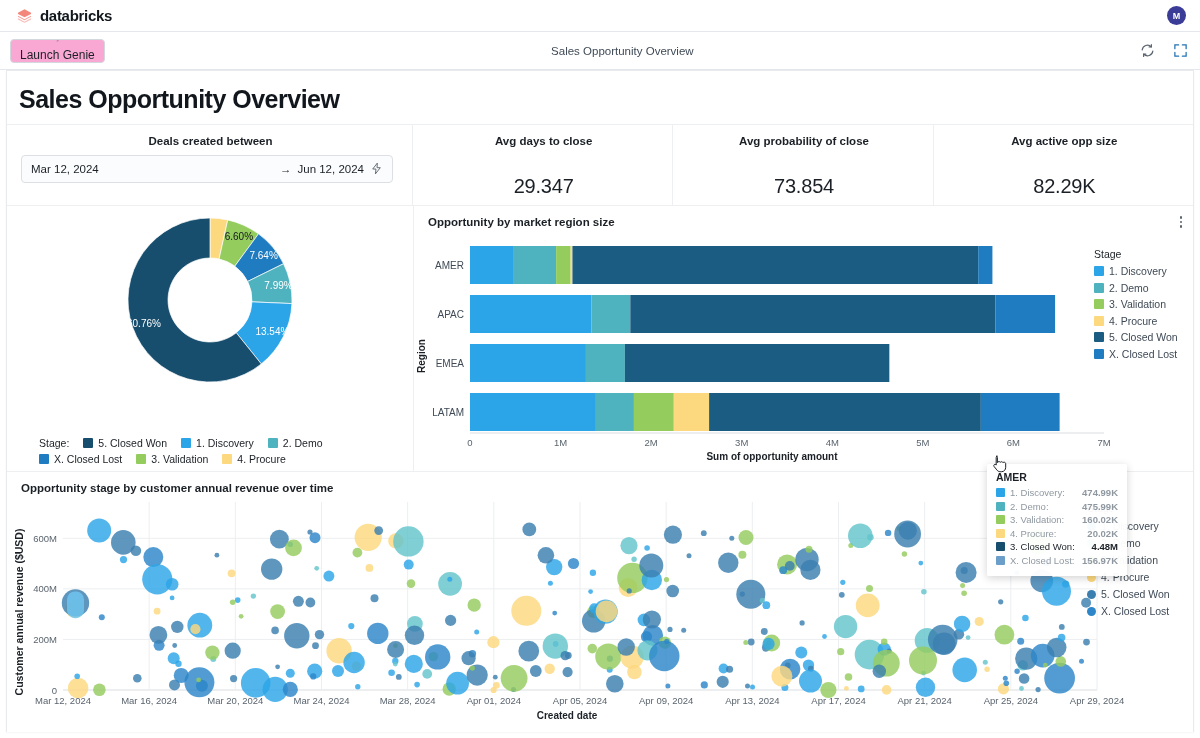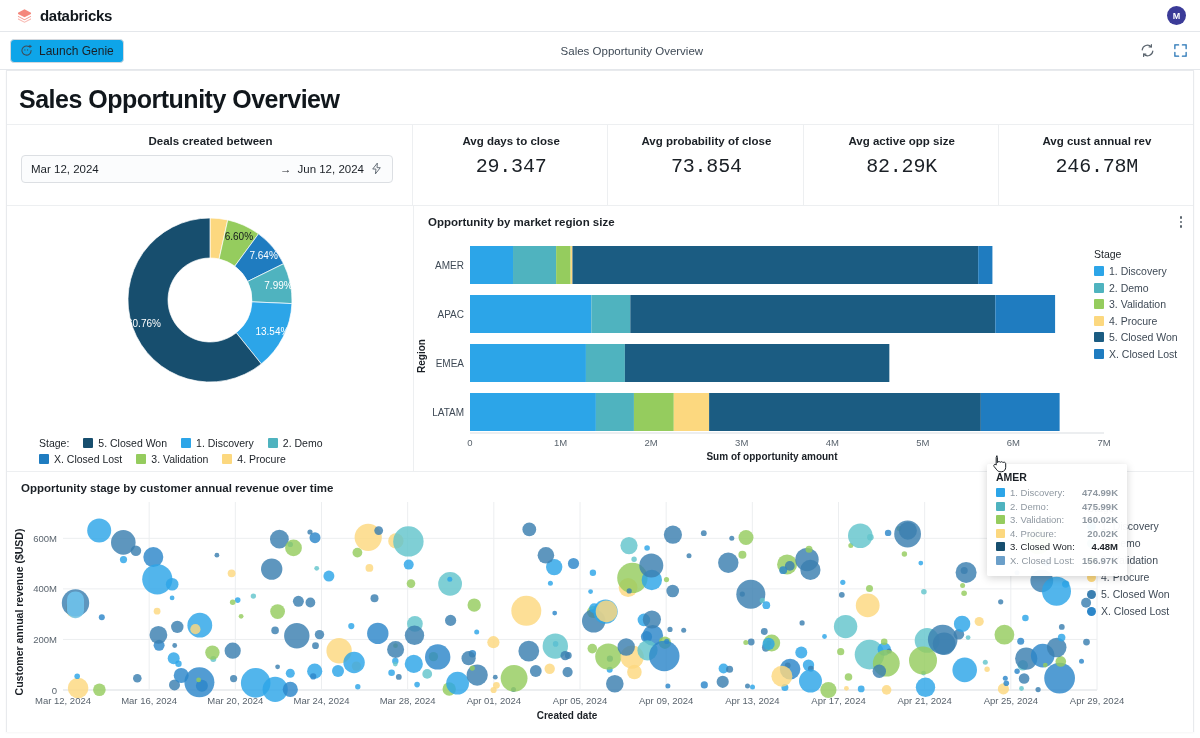--- a/index.html
+++ b/index.html
@@ -26,22 +26,22 @@
     display:flex; align-items:center; justify-content:center;
   }
 
   
   .actionbar {
     height:38px; display:flex; align-items:center; justify-content:space-between;
     padding:0 12px 0 10px; border-bottom:1px solid #e4e7eb; background:#fff;
   }
   .genie-btn {
     display:flex; align-items:center; gap:6px;
-    border:1px solid #d3d8de; border-radius:4px; background:#0ea5e9;
-    height:24px; padding:0 9px; font-size:12px; color:#1b2026; cursor:pointer;
+    border:1px solid #d3d8de; border-radius:4px; background:#f9a8d4;
+    height:24px; padding:0 9px; font-size:12px; color:#1b2026; cursor:pointer;flex-direction:column;
   }
   .ab-title { font-size:11.5px; color:#3f4a56; }
   .ab-right { display:flex; align-items:center; gap:18px; }
   .icon-btn { background:none; border:none; cursor:pointer; display:flex; padding:0; }
 
   
   .page {
     position:absolute; left:6px; top:70px; width:1188px; height:662px;
     background:#fff; border:1px solid #e8eaed; border-bottom:none;
     box-shadow: 0 1px 2px rgba(0,0,0,.04);
@@ -56,21 +56,21 @@
   .kpi-row { display:flex; border-top:1px solid #edeff1; height:81px; }
   .kpi {
     flex:1; border-right:1px solid #edeff1; padding:10px 12px 0 14px;
     position:relative;
   }
   .kpi:last-child { border-right:none; }
   .kpi.filter { flex: 0 0 406px; }
   .kpi-label { font-size:11.5px; font-weight:700; color:#1b2026;text-align:center; }
   .kpi-value {
     font-size:20px; color:#1b2026; text-align:center;
-    margin-top:8px; letter-spacing:-0.2px;font-family:Liberation Mono, monospace;
+    margin-top:28px; letter-spacing:-0.2px;
   }
   .date-field {
     margin-top:8px; height:28px; border:1px solid #dcdfe3; border-radius:4px;
     background:#fbfcfd; display:flex; align-items:center;
     padding:0 9px; gap:6px; width:372px; cursor:pointer;
   }
   .date-text { font-size:11.5px; color:#1b2026; }
   .date-arrow { font-size:11.5px; color:#5a646e; margin-left:auto; }
   .date-sep { flex:0 0 auto; }
   .date-spacer { flex:1; }
@@ -214,24 +214,20 @@
         <div class="kpi-label">Avg days to close</div>
         <div class="kpi-value">29.347</div>
       </div>
       <div class="kpi">
         <div class="kpi-label">Avg probability of close</div>
         <div class="kpi-value">73.854</div>
       </div>
       <div class="kpi">
         <div class="kpi-label">Avg active opp size</div>
         <div class="kpi-value">82.29K</div>
-      </div>
-      <div class="kpi">
-        <div class="kpi-label">Avg cust annual rev</div>
-        <div class="kpi-value">246.78M</div>
       </div>
     </div>
 
     <div class="mid-row">
 
       <div class="panel-left">
         <div class="donut-wrap">
           <svg class="donut-svg" width="194" height="176" viewBox="0 0 194 176">
             <g id="donut-slices">
                 <path d="M97,6 A82,82 0 0 1 114.7368702056094,7.941250101507549 L106.08473839799507,46.99429883247947 A42,42 0 0 0 97,46 Z" fill="#fcd87f" stroke="#fff" stroke-width="0.7"></path>

